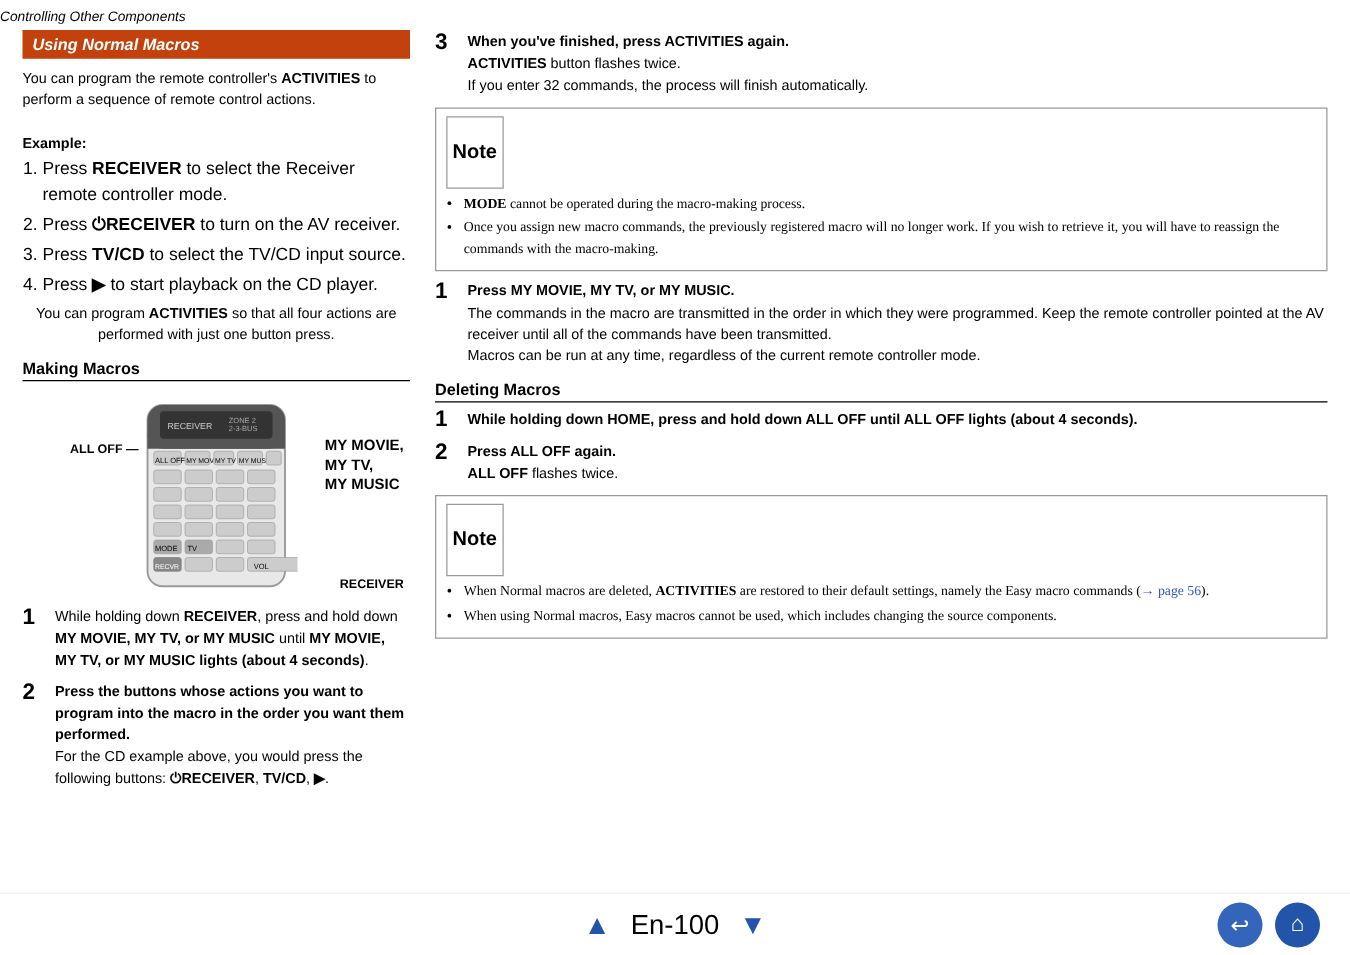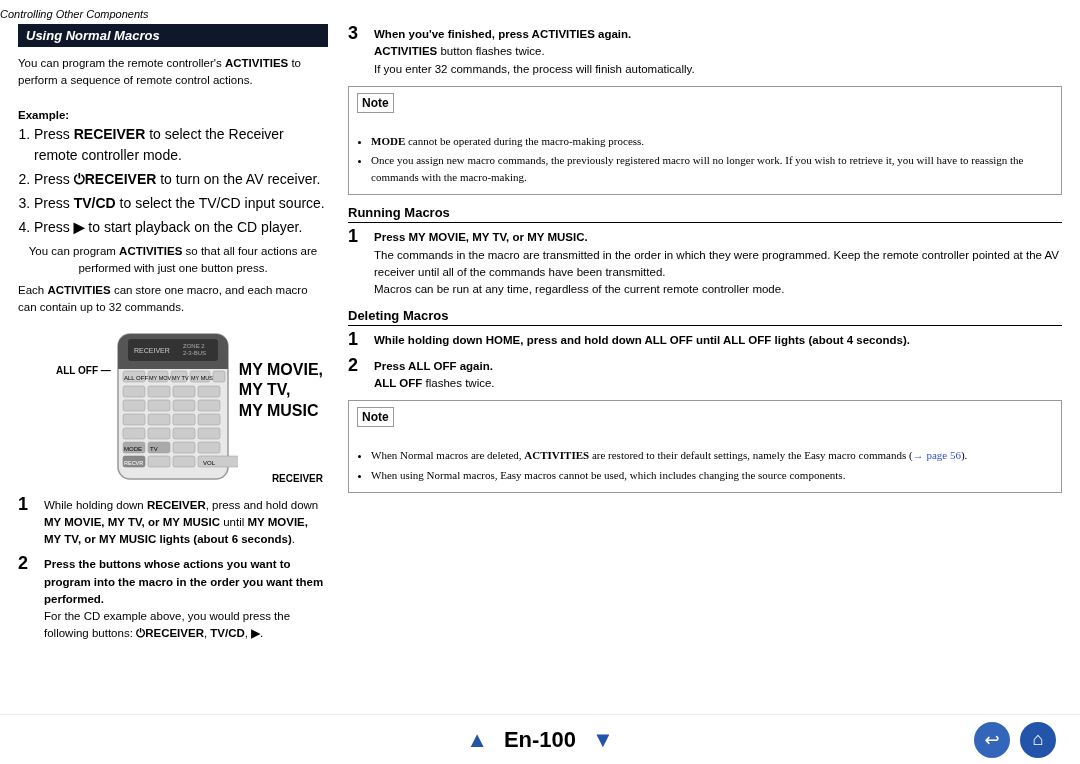--- a/index.html
+++ b/index.html
@@ -33,21 +33,21 @@
       width: 310px;
       flex-shrink: 0;
     }
 
     .right-col {
       flex: 1;
     }
 
     
     .section-title-box {
-      background: #0f172a;
+      background: #c2410c;
       color: #fff;
       font-style: italic;
       font-weight: bold;
       font-size: 13px;
       padding: 4px 8px;
       margin-bottom: 8px;
     }
 
     .section-heading {
       font-weight: bold;
@@ -117,25 +117,25 @@
     .note-box {
       border: 1px solid #999;
       padding: 6px 8px;
       margin: 8px 0;
       font-size: 11px;
       line-height: 1.5;
     }
 
     .note-label {
       font-weight: bold;
-      font-size: 12px;
+      font-size: 16px;
       border: 1px solid #999;
       display: inline-block;
-      padding: 0 4px;
-      margin-bottom: 20px;
+      padding: 16px 4px;
+      margin-bottom: 4px;
     }
 
     .note-box ul {
       padding-left: 14px;
     }
 
     .note-box ul li {
       margin-bottom: 3px;
       font-family: Liberation Serif, serif;
     }
@@ -165,21 +165,21 @@
     }
 
     .footer-arrow {
       font-size: 22px;
       color: #2255aa;
       font-weight: bold;
     }
 
     .footer-page {
       font-size: 22px;
-      font-weight: bold;
+      font-weight: normal;
       color: #000;
     }
 
     .footer-icons {
       position: absolute;
       right: 24px;
       display: flex;
       gap: 10px;
       align-items: center;
     }
@@ -237,24 +237,22 @@
       </li>
       <li>
         Press <strong>▶</strong> to start playback on the CD player.
       </li>
     </ol>
 
     <p class="body-text" style="margin-top:5px;text-align:center;">
       You can program <strong>ACTIVITIES</strong> so that all four actions are performed with just one button press.
     </p>
 
-
-    <p class="body-text">
-      Each <strong>ACTIVITIES</strong> can store one macro, and each macro can contain up to 32 commands.
-    </p>
+    <div class="section-heading">Making Macros</div>
+
 
     <div class="remote-container" style="position:relative; height:170px; margin: 5px 0;">
 
       <svg width="130" height="155" viewBox="0 0 130 155" style="position:absolute; left:50%; transform:translateX(-50%);">
 
         <rect x="10" y="5" width="110" height="145" rx="12" ry="12" fill="#e8e8e8" stroke="#999" stroke-width="1.5"></rect>
 
         <rect x="10" y="5" width="110" height="35" rx="12" ry="12" fill="#555"></rect>
         <rect x="10" y="28" width="110" height="12" fill="#555"></rect>
 
@@ -307,33 +305,33 @@
         <rect x="40" y="127" width="22" height="11" rx="2" fill="#ccc" stroke="#999" stroke-width="0.5"></rect>
         <rect x="65" y="127" width="22" height="11" rx="2" fill="#ccc" stroke="#999" stroke-width="0.5"></rect>
         <rect x="90" y="127" width="47" height="11" rx="2" fill="#ccc" stroke="#999" stroke-width="0.5"></rect>
         <text x="95" y="136" font-size="6" fill="#000" font-family="Arial">VOL</text>
       </svg>
 
       <div style="position:absolute; left:2px; top:42px; font-size:10px; font-weight:bold; text-align:right; line-height:1.3;margin-left:36px;">
         ALL OFF —
       </div>
 
-      <div style="position:absolute; right:5px; top:38px; font-size:16px; font-weight:bold; text-align:left; line-height:1.3;">
+      <div style="position:absolute; right:5px; top:38px; font-size:12px; font-weight:bold; text-align:left; line-height:1.3;">
         MY MOVIE,<br>MY TV,<br>MY MUSIC
       </div>
 
       <div style="position:absolute; right:5px; bottom:8px; font-size:10px; font-weight:bold;">
         RECEIVER
       </div>
     </div>
 
     <div class="step-block">
       <span class="step-number">1</span>
       <div class="step-content">
-        While holding down <strong>RECEIVER</strong>, press and hold down <strong>MY MOVIE, MY TV, or MY MUSIC</strong> until <strong>MY MOVIE, MY TV, or MY MUSIC lights (about 6 seconds)</strong>.
+        While holding down <strong>RECEIVER</strong>, press and hold down <strong>MY MOVIE, MY TV, or MY MUSIC</strong> until <strong>MY MOVIE, MY TV, or MY MUSIC lights (about 4 seconds)</strong>.
       </div>
     </div>
 
     <div class="step-block">
       <span class="step-number">2</span>
       <div class="step-content">
         <strong>Press the buttons whose actions you want to program into the macro in the order you want them performed.</strong><br>
         For the CD example above, you would press the following buttons: <strong>⏻RECEIVER</strong>, <strong>TV/CD</strong>, <strong>▶</strong>.
       </div>
     </div>
@@ -356,21 +354,20 @@
       <ul>
         <li>
           <strong>MODE</strong> cannot be operated during the macro-making process.
         </li>
         <li>
           Once you assign new macro commands, the previously registered macro will no longer work. If you wish to retrieve it, you will have to reassign the commands with the macro-making.
         </li>
       </ul>
     </div>
 
-    <div class="section-heading">Running Macros</div>
 
     <div class="step-block">
       <span class="step-number">1</span>
       <div class="step-content">
         <strong>Press MY MOVIE, MY TV, or MY MUSIC.</strong><br>
         The commands in the macro are transmitted in the order in which they were programmed. Keep the remote controller pointed at the AV receiver until all of the commands have been transmitted.<br>
         Macros can be run at any time, regardless of the current remote controller mode.
       </div>
     </div>
 

